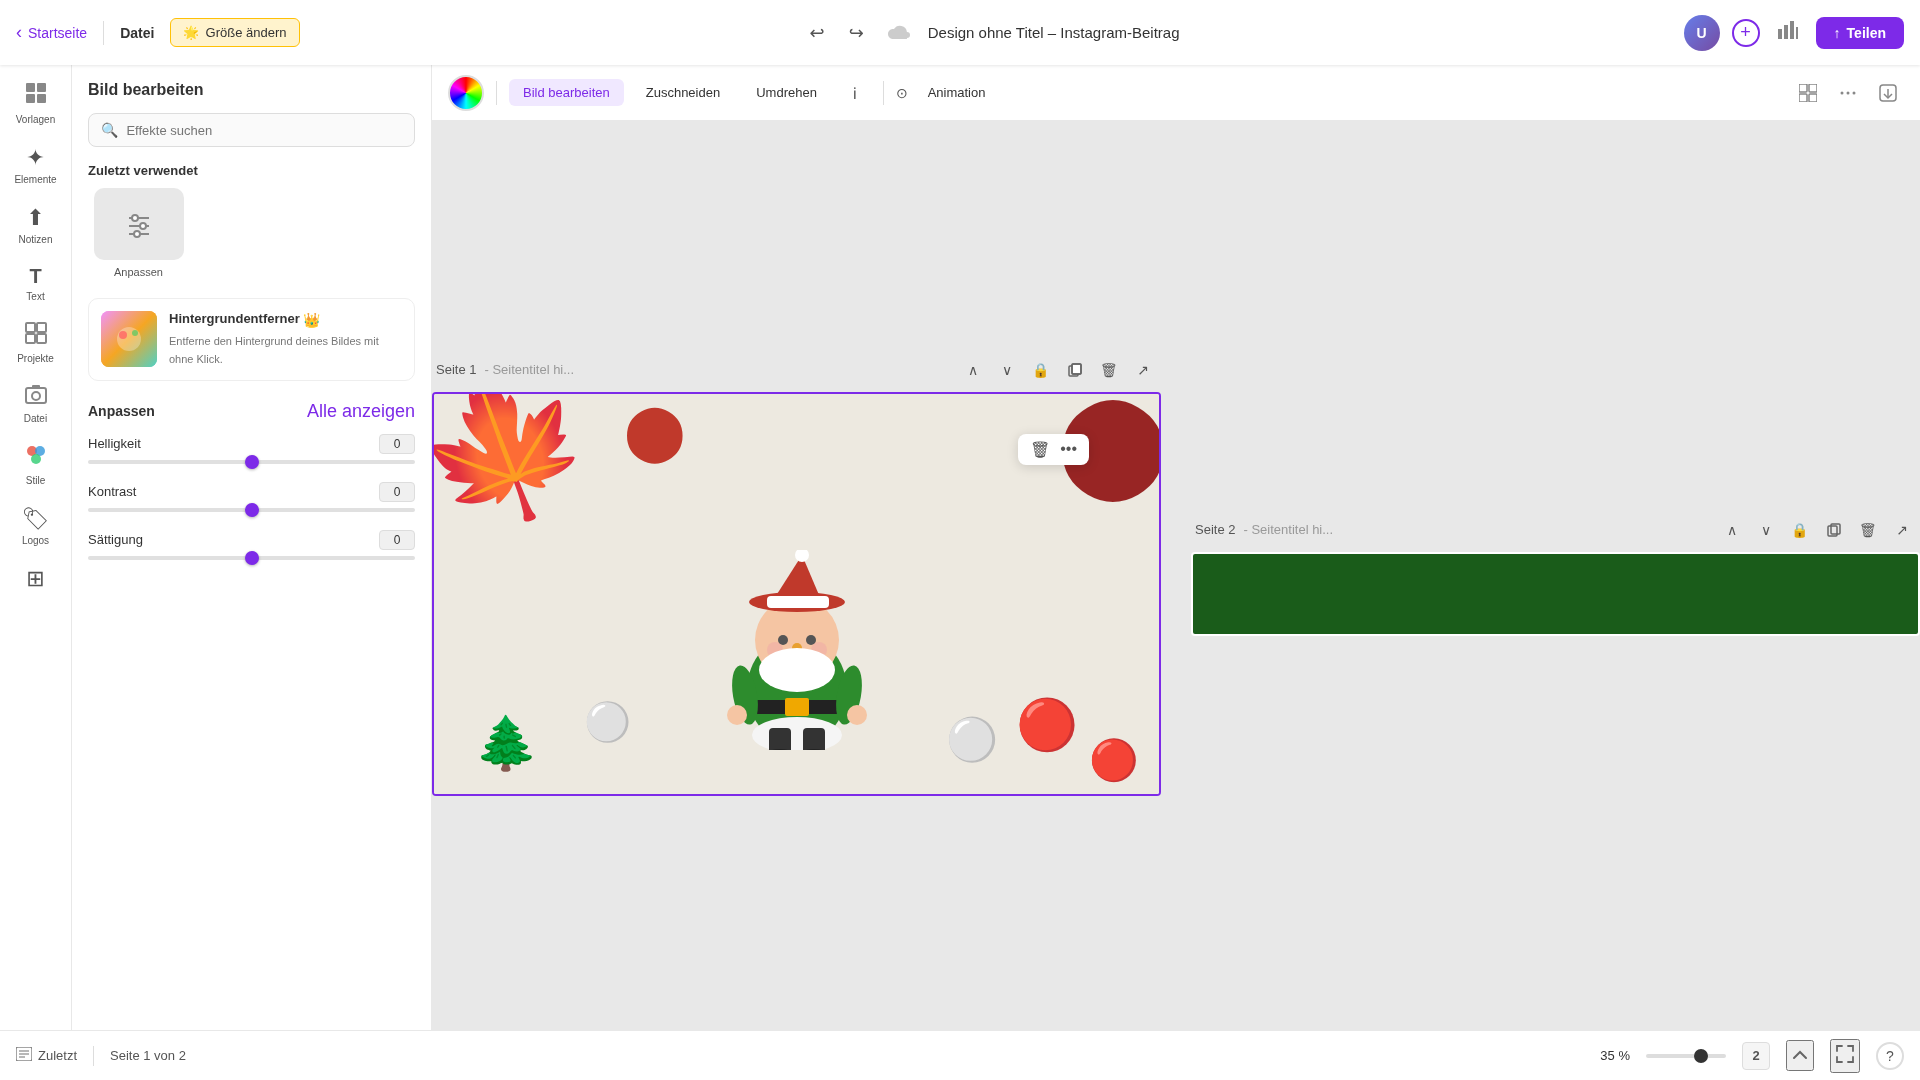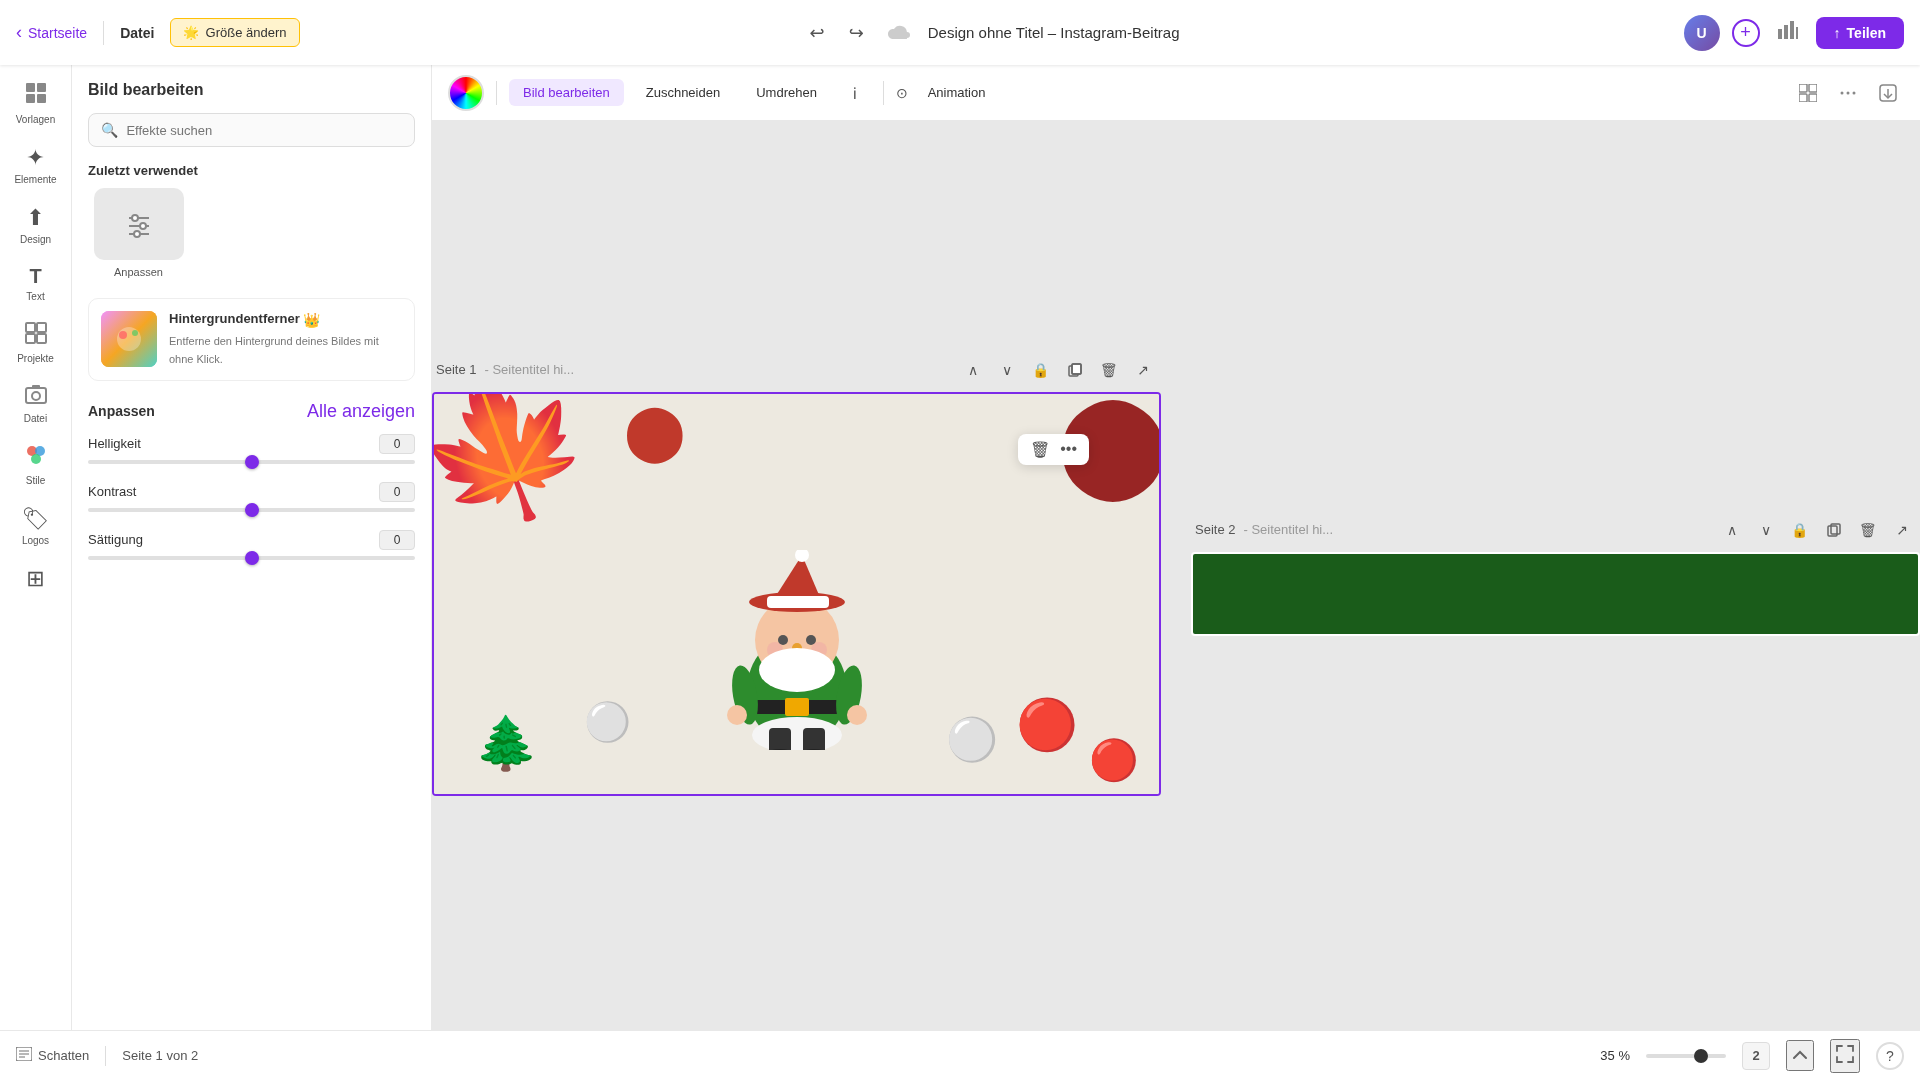--- a/index.html
+++ b/index.html
@@ -281,21 +281,21 @@
       </svg>
     </span>
     <span class="label">Vorlagen</span>
   </div>
   <div class="sidebar-icon-item">
     <span class="icon">✦</span>
     <span class="label">Elemente</span>
   </div>
   <div class="sidebar-icon-item">
     <span class="icon">⬆</span>
-    <span class="label">Design</span>
+    <span class="label">Notizen</span>
   </div>
   <div class="sidebar-icon-item">
     <span class="icon" style="font-size:20px;font-weight:700;color:#555;">T</span>
     <span class="label">Text</span>
   </div>
   <div class="sidebar-icon-item">
     <span class="icon">
       <svg width="22" height="22" viewBox="0 0 22 22" fill="none">
         <rect x="1" y="1" width="9" height="9" rx="1" stroke="#888" stroke-width="2" fill="none"></rect>
         <rect x="12" y="1" width="9" height="9" rx="1" stroke="#888" stroke-width="2" fill="none"></rect>
@@ -573,21 +573,21 @@
 <div class="status-bar">
   <div class="notes-btn">
     <span class="notes-icon">
       <svg width="16" height="14" viewBox="0 0 16 14" fill="none">
         <rect x="0" y="0" width="16" height="14" rx="2" fill="none" stroke="#888" stroke-width="1.5"></rect>
         <line x1="3" y1="4" x2="13" y2="4" stroke="#888" stroke-width="1.2"></line>
         <line x1="3" y1="7" x2="13" y2="7" stroke="#888" stroke-width="1.2"></line>
         <line x1="3" y1="10" x2="9" y2="10" stroke="#888" stroke-width="1.2"></line>
       </svg>
     </span>
-    <span>Schatten</span>
+    <span>Zuletzt</span>
   </div>
   <div class="status-divider"></div>
   <span class="page-info">Seite 1 von 2</span>
   <div class="spacer"></div>
   <span class="zoom-level">35 %</span>
   <div class="zoom-slider">
     <div class="zoom-track">
       <div class="zoom-thumb"></div>
     </div>
   </div>

